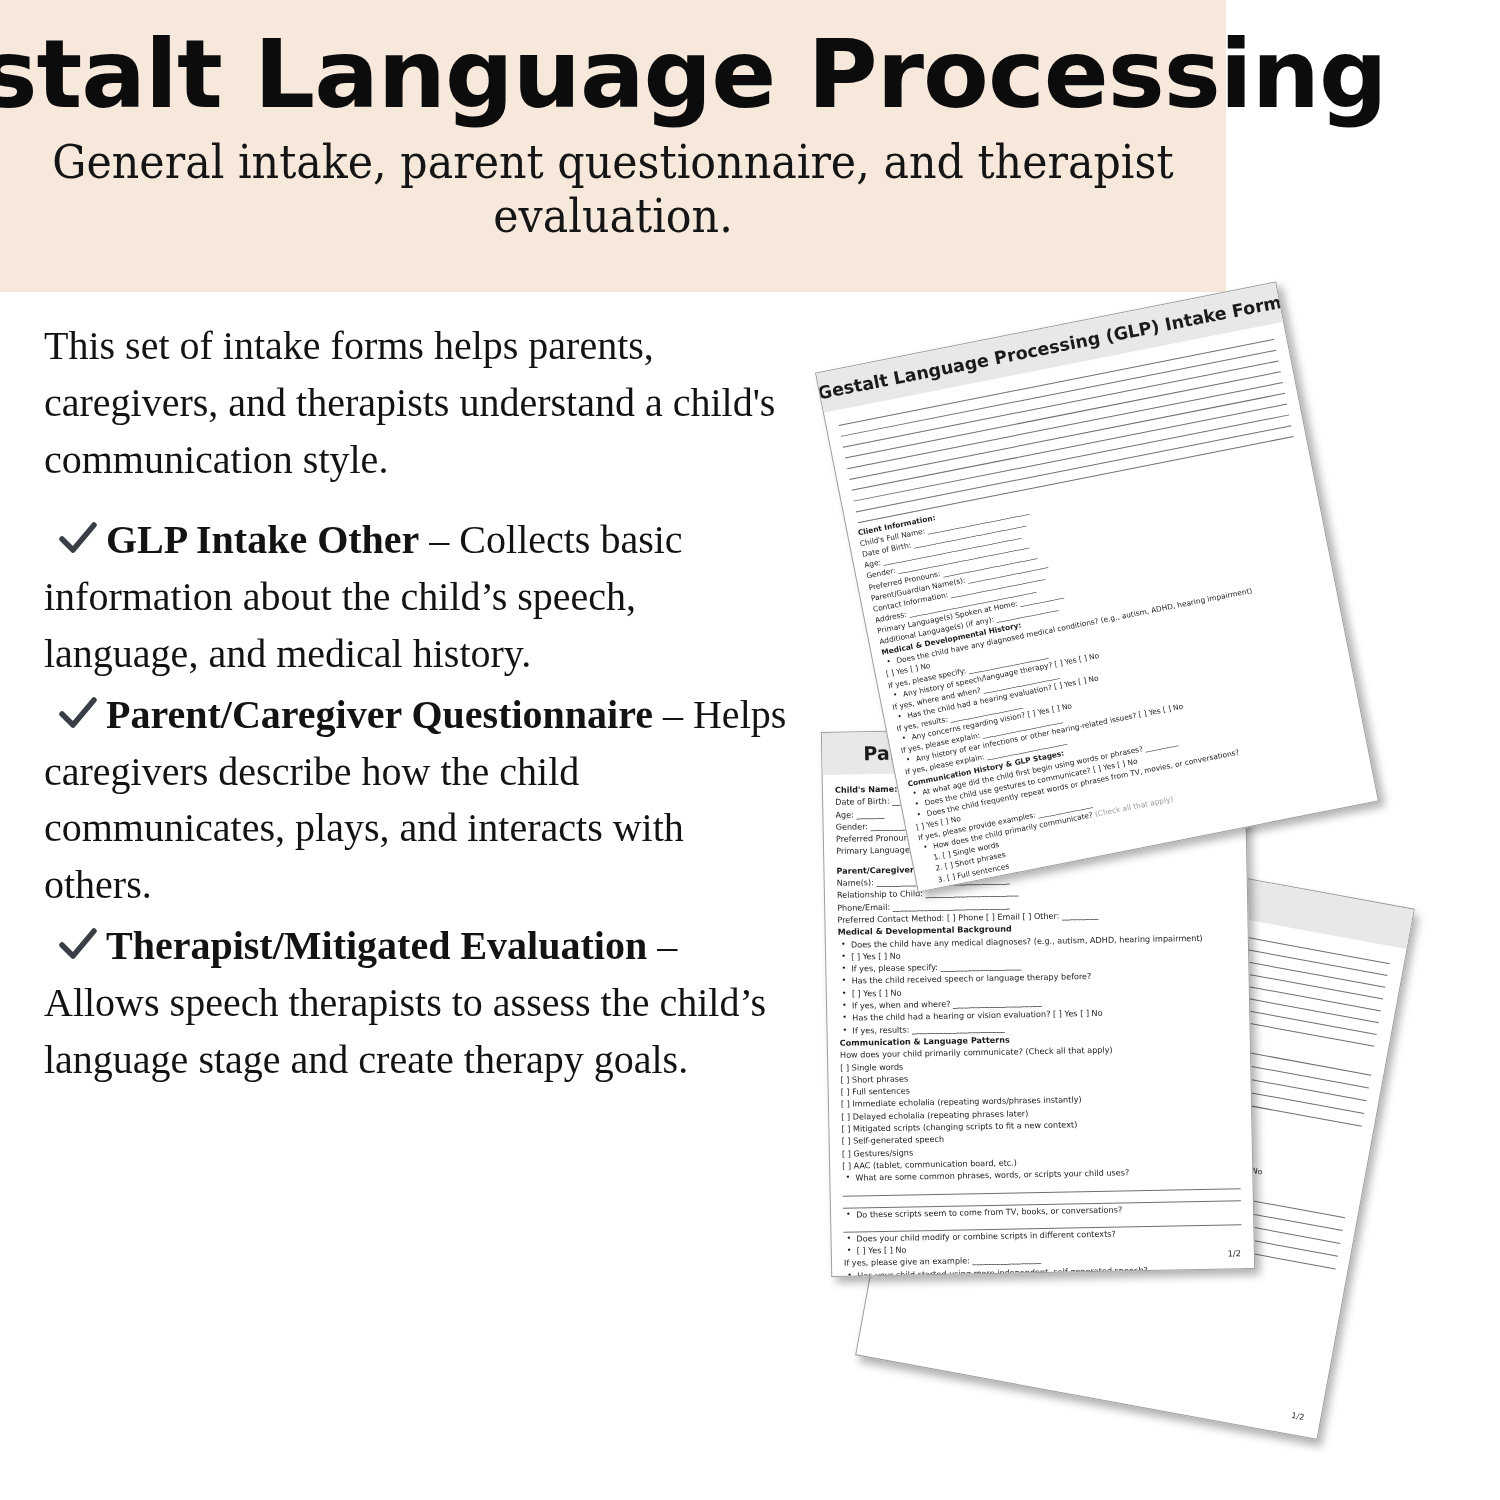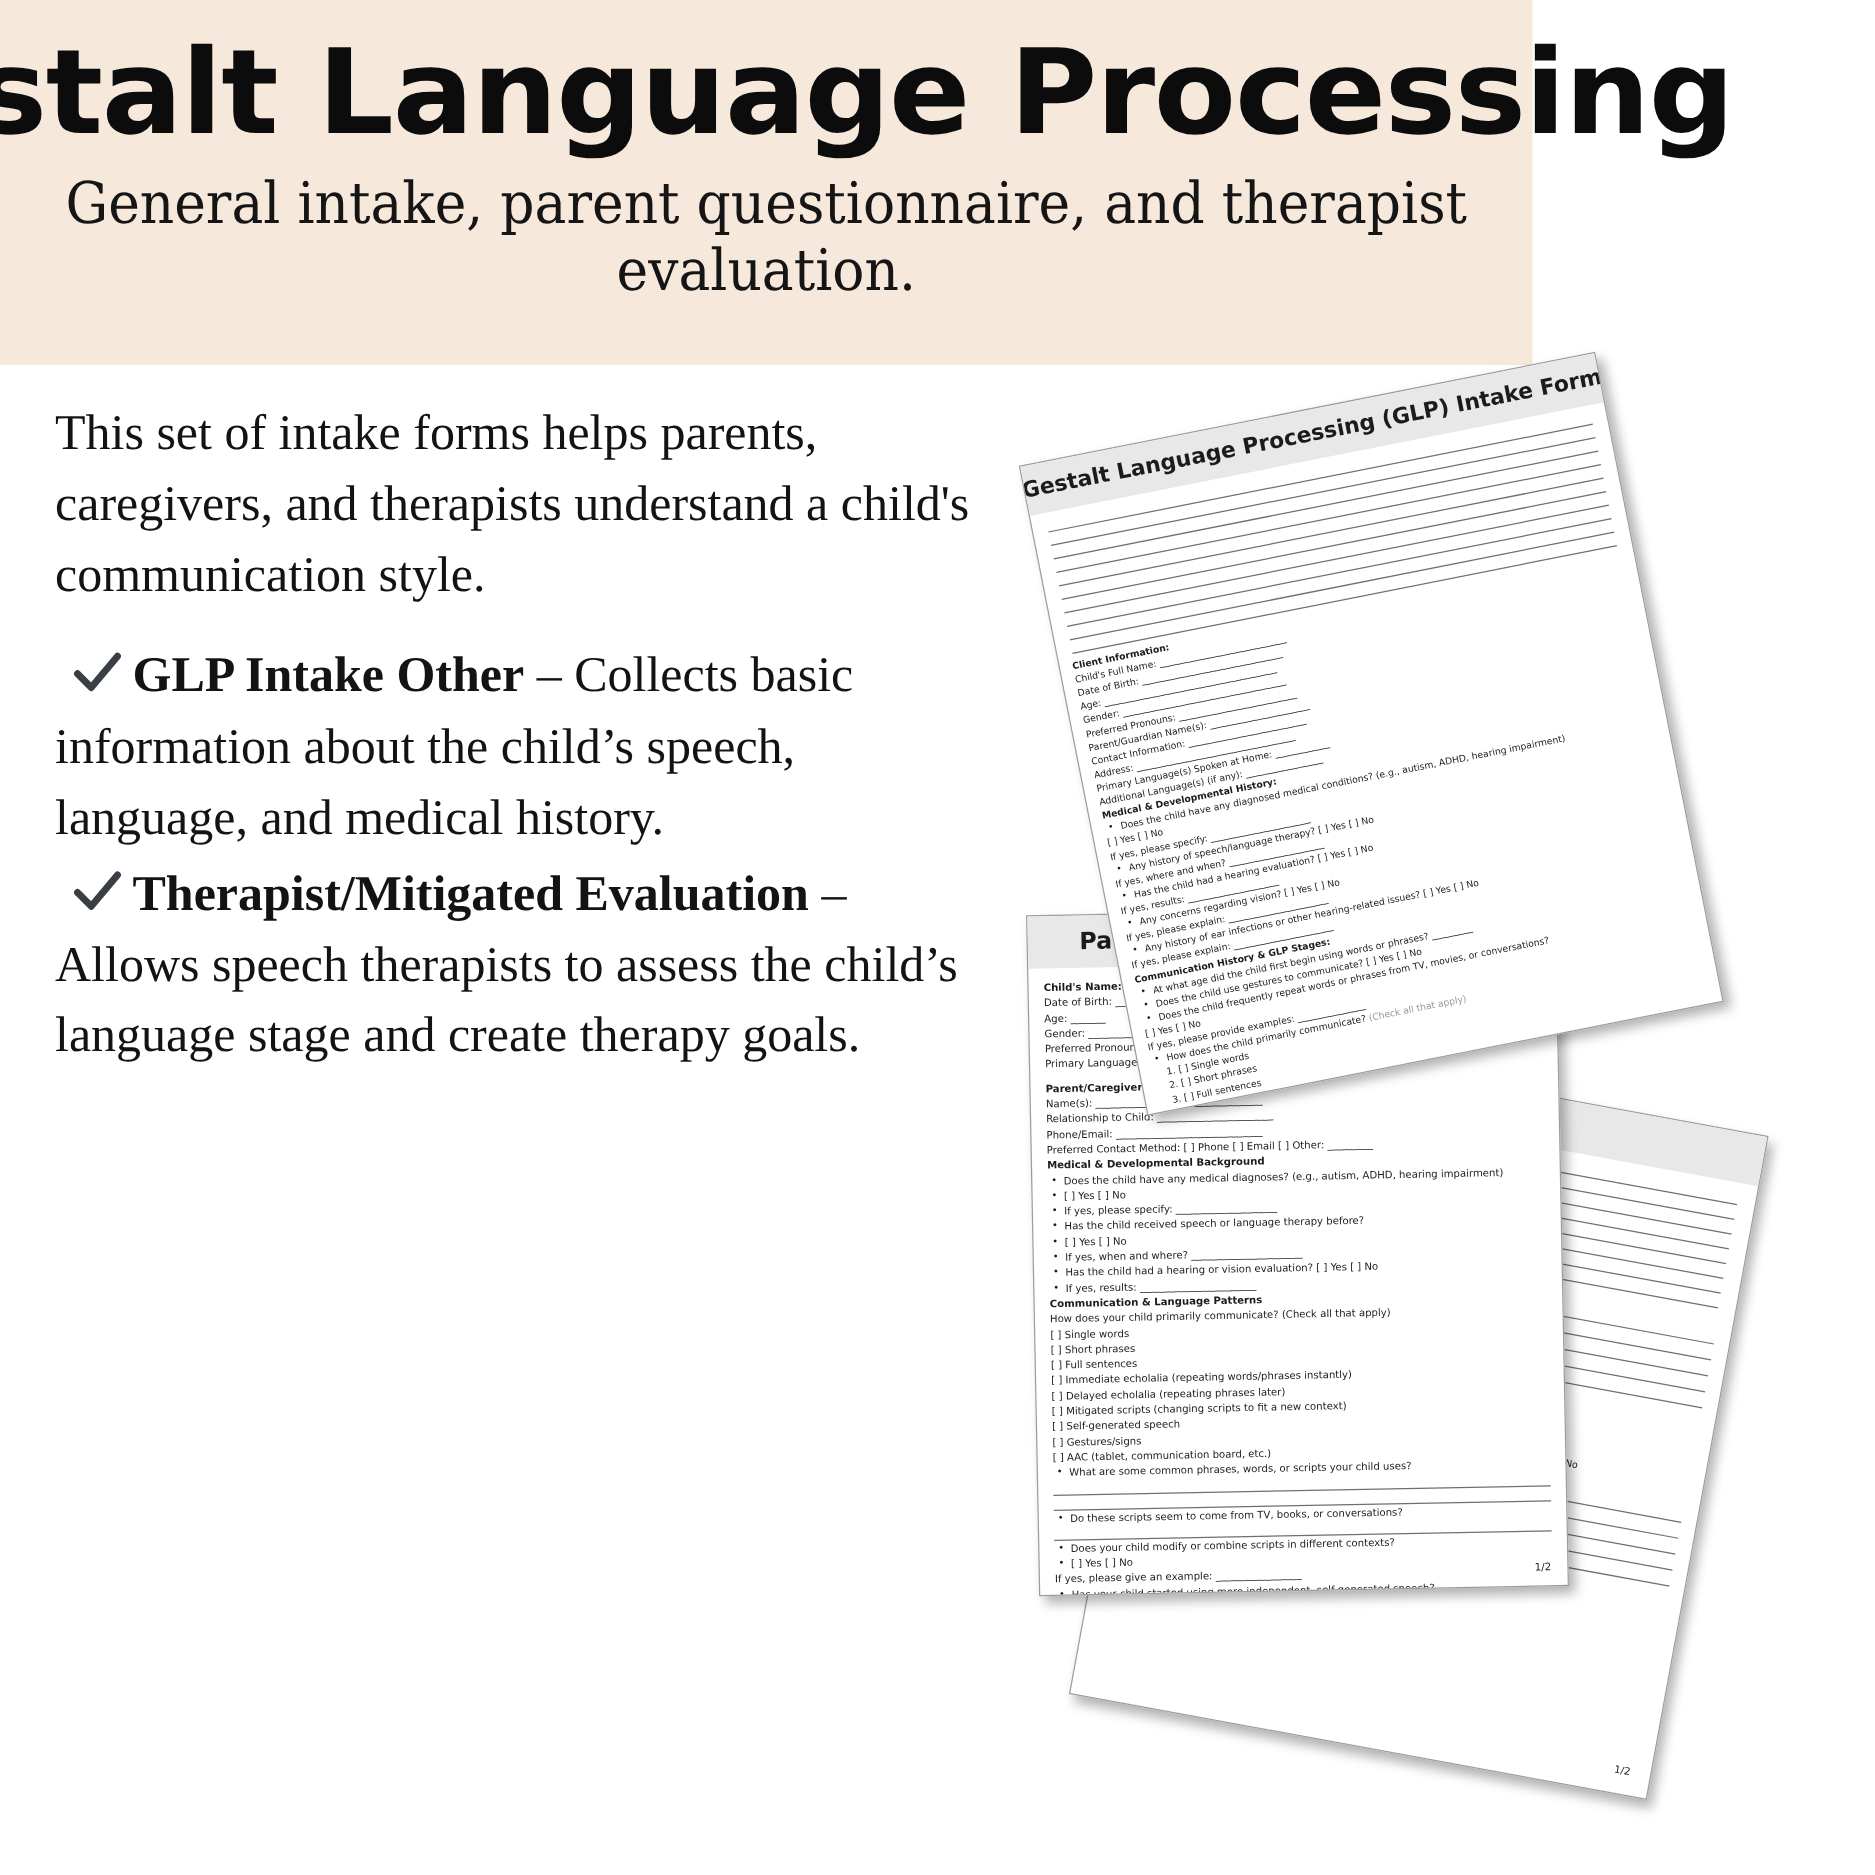--- a/index.html
+++ b/index.html
@@ -138,20 +138,27 @@
   <div class="para">This set of intake forms helps parents, caregivers, and therapists understand a child's communication style.</div>
 
   <div class="feat">
     <span class="check">
       <svg width="40" height="40" viewBox="0 0 40 40">
           <path d="M4 20 L15 31 L36 6" fill="none" stroke="#3a3f45" stroke-width="5.5" stroke-linecap="round" stroke-linejoin="round"></path>
         </svg>
     </span><b>GLP Intake Other</b><span class="feat-body"> – Collects basic information about the child’s speech, language, and medical history.</span>
   </div>
 
+  <div class="feat">
+    <span class="check">
+      <svg width="40" height="40" viewBox="0 0 40 40">
+          <path d="M4 20 L15 31 L36 6" fill="none" stroke="#3a3f45" stroke-width="5.5" stroke-linecap="round" stroke-linejoin="round"></path>
+        </svg>
+    </span><b>Parent/Caregiver Questionnaire</b><span class="feat-body"> – Helps caregivers describe how the child communicates, plays, and interacts with others.</span>
+  </div>
 
   <div class="feat">
     <span class="check">
       <svg width="40" height="40" viewBox="0 0 40 40">
           <path d="M4 20 L15 31 L36 6" fill="none" stroke="#3a3f45" stroke-width="5.5" stroke-linecap="round" stroke-linejoin="round"></path>
         </svg>
     </span><b>Therapist/Mitigated Evaluation</b><span class="feat-body"> – Allows speech therapists to assess the child’s language stage and create therapy goals.</span>
   </div>
 </div>
 

